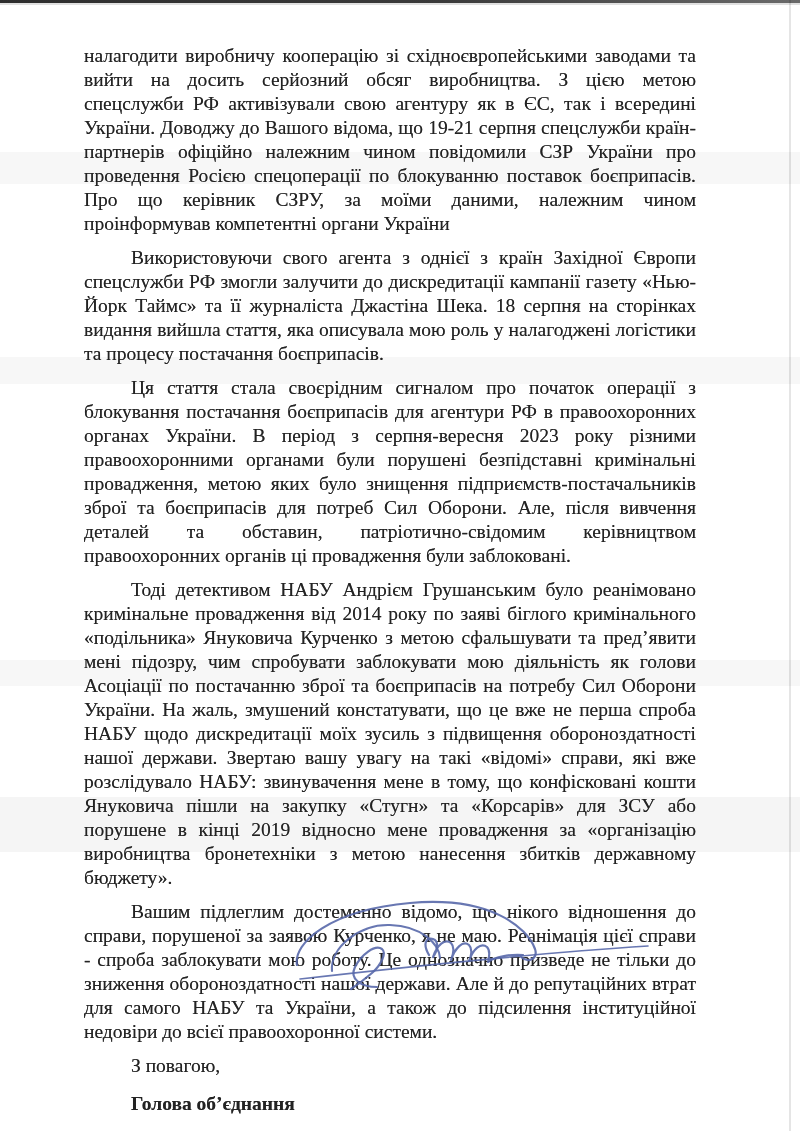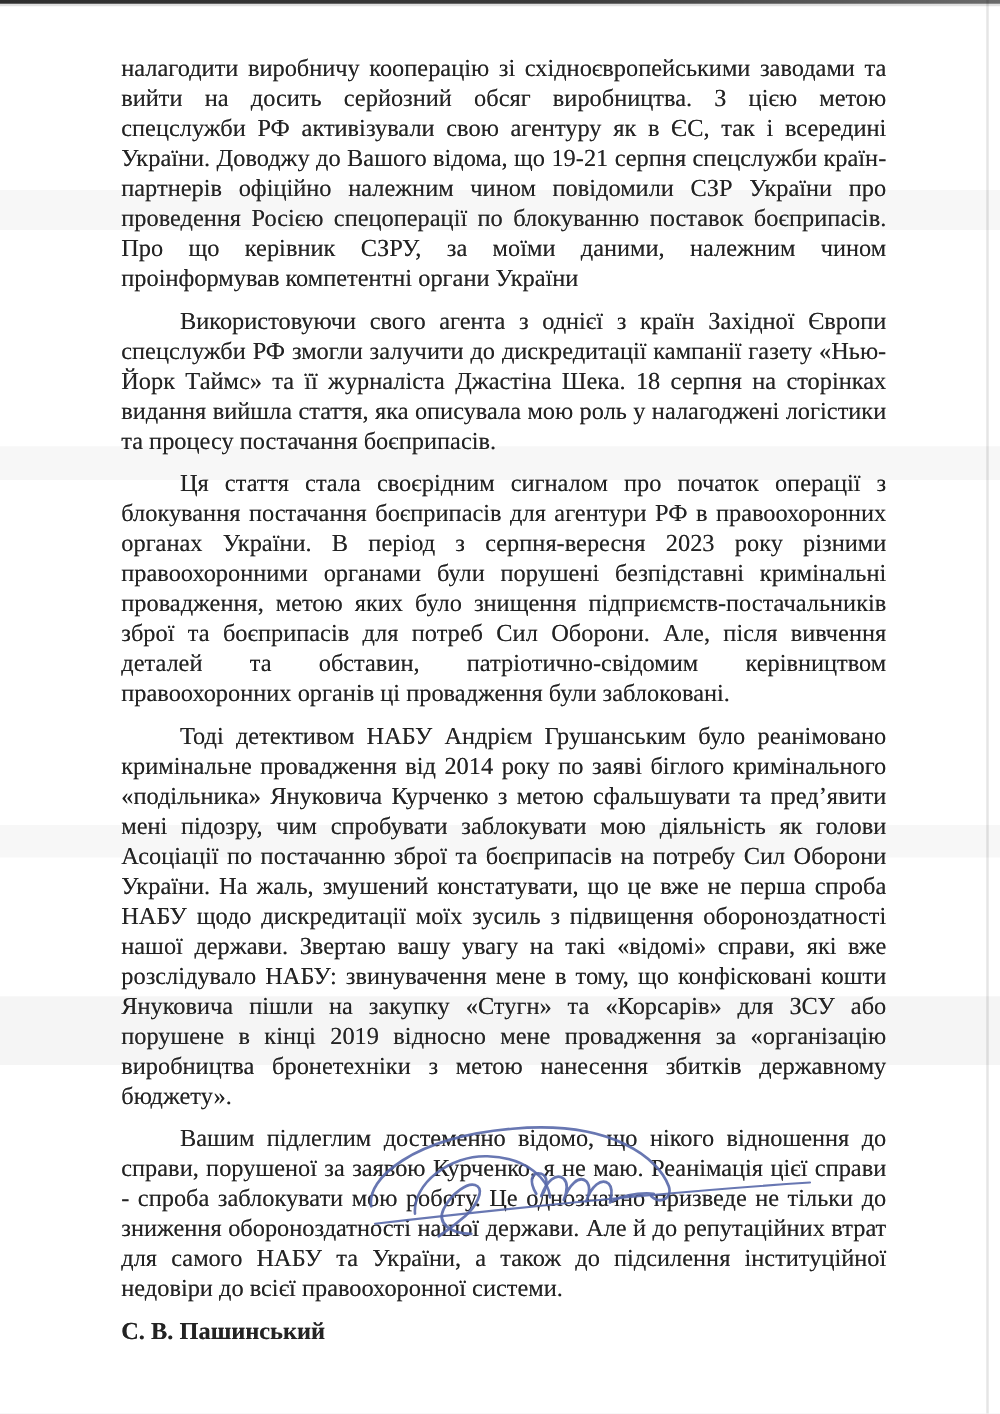--- a/index.html
+++ b/index.html
@@ -28,21 +28,21 @@
     position: absolute; top: 0; left: 789px; width: 2px; height: 100%;
     background: rgba(0,0,0,0.10);
   }
   
   .band { position: absolute; left: 0; width: 100%; background: rgba(0,0,0,0.032); }
   .band.b1 { top: 152px; height: 32px; }
   .band.b2 { top: 357px; height: 27px; }
   .band.b3 { top: 660px; height: 26px; }
   .band.b4 { top: 797px; height: 55px; background: rgba(0,0,0,0.040); }
   .content {
-    position: absolute; left: 97px; top: 44px; width: 612px;
+    position: absolute; left: 84px; top: 44px; width: 612px;
     color: #232323;
     font-size: 19.5px; line-height: 24px;
     text-align: justify;
     text-shadow: 0 0 0.5px rgba(30,30,30,0.55);
     filter: blur(0.22px);
   }
   .para { margin: 0 0 10px 0; text-indent: 47px; }
   .para.no-indent { text-indent: 0; }
   .closing { margin: 8px 0 14px 0; text-indent: 47px; text-align: left; }
   .sig-row {
@@ -77,23 +77,24 @@
   <div class="band b3"></div>
   <div class="band b4"></div>
 
   <div class="content">
     <p class="para no-indent">налагодити виробничу кооперацію зі східноєвропейськими заводами та вийти на досить серйозний обсяг виробництва. З цією метою спецслужби РФ активізували свою агентуру як в ЄС, так і всередині України. Доводжу до Вашого відома, що 19-21 серпня спецслужби країн-партнерів офіційно належним чином повідомили СЗР України про проведення Росією спецоперації по блокуванню поставок боєприпасів. Про що керівник СЗРУ, за моїми даними, належним чином проінформував компетентні органи України</p>
     <p class="para">Використовуючи свого агента з однієї з країн Західної Європи спецслужби РФ змогли залучити до дискредитації кампанії газету «Нью-Йорк Таймс» та її журналіста Джастіна Шека. 18 серпня на сторінках видання вийшла стаття, яка описувала мою роль у налагоджені логістики та процесу постачання боєприпасів.</p>
     <p class="para">Ця стаття стала своєрідним сигналом про початок операції з блокування постачання боєприпасів для агентури РФ в правоохоронних органах України. В період з серпня-вересня 2023 року різними правоохоронними органами були порушені безпідставні кримінальні провадження, метою яких було знищення підприємств-постачальників зброї та боєприпасів для потреб Сил Оборони. Але, після вивчення деталей та обставин, патріотично-свідомим керівництвом правоохоронних органів ці провадження були заблоковані.</p>
     <p class="para">Тоді детективом НАБУ Андрієм Грушанським було реанімовано кримінальне провадження від 2014 року по заяві біглого кримінального «подільника» Януковича Курченко з метою сфальшувати та пред’явити мені підозру, чим спробувати заблокувати мою діяльність як голови Асоціації по постачанню зброї та боєприпасів на потребу Сил Оборони України. На жаль, змушений констатувати, що це вже не перша спроба НАБУ щодо дискредитації моїх зусиль з підвищення обороноздатності нашої держави. Звертаю вашу увагу на такі «відомі» справи, які вже розслідувало НАБУ: звинувачення мене в тому, що конфісковані кошти Януковича пішли на закупку «Стугн» та «Корсарів» для ЗСУ або порушене в кінці 2019 відносно мене провадження за «організацію виробництва бронетехніки з метою нанесення збитків державному бюджету».</p>
     <p class="para">Вашим підлеглим достеменно відомо, що нікого відношення до справи, порушеної за заявою Курченко, я не маю. Реанімація цієї справи - спроба заблокувати мою роботу. Це однозначно призведе не тільки до зниження обороноздатності нашої держави. Але й до репутаційних втрат для самого НАБУ та України, а також до підсилення інституційної недовіри до всієї правоохоронної системи.</p>
 
+    <p class="closing">З повагою,</p>
 
     <div class="sig-row">
-      <span class="sig-name">С. В. Пашинський</span>
+      <span class="sig-title">Голова об’єднання</span>
     </div>
   </div>
 
   <svg class="signature" viewBox="0 0 380 104" xmlns="http://www.w3.org/2000/svg" aria-hidden="true">
 
     <path stroke-width="2.2" d="M 22,68 C 18,46 55,13 135,6 C 215,-1 252,30 260,52 C 263,61 254,67 246,60" stroke="#5868aa"></path>
 
     <path stroke-width="2.1" d="M 57,74 C 55,50 85,27 115,28 C 147,29 164,47 165,61" stroke="#5868aa"></path>
 
     <path stroke-width="2.2" d="M 102,90 C 86,90 74,82 80,70 C 86,58 100,47 107,52 C 112,56 106,68 97,76 C 90,82 82,88 76,92" stroke="#5868aa"></path>

